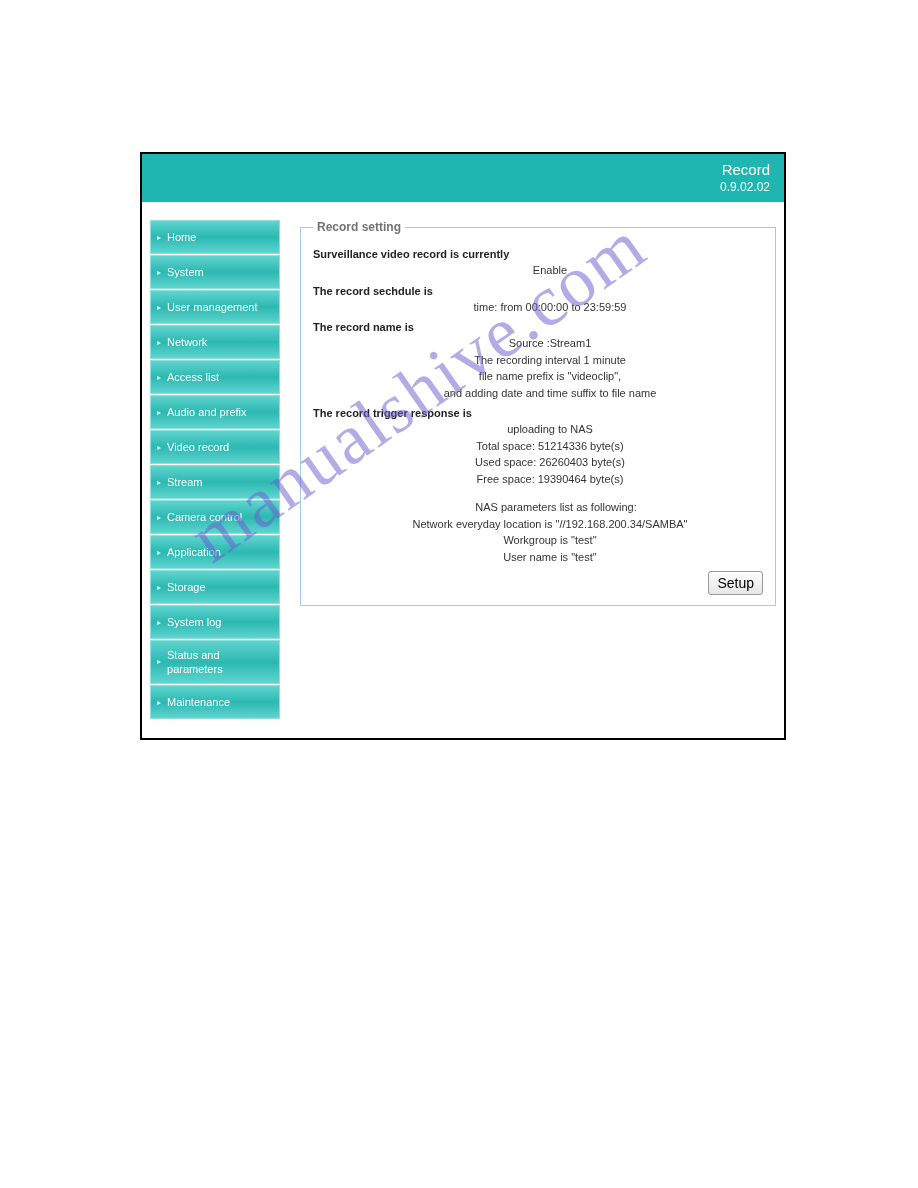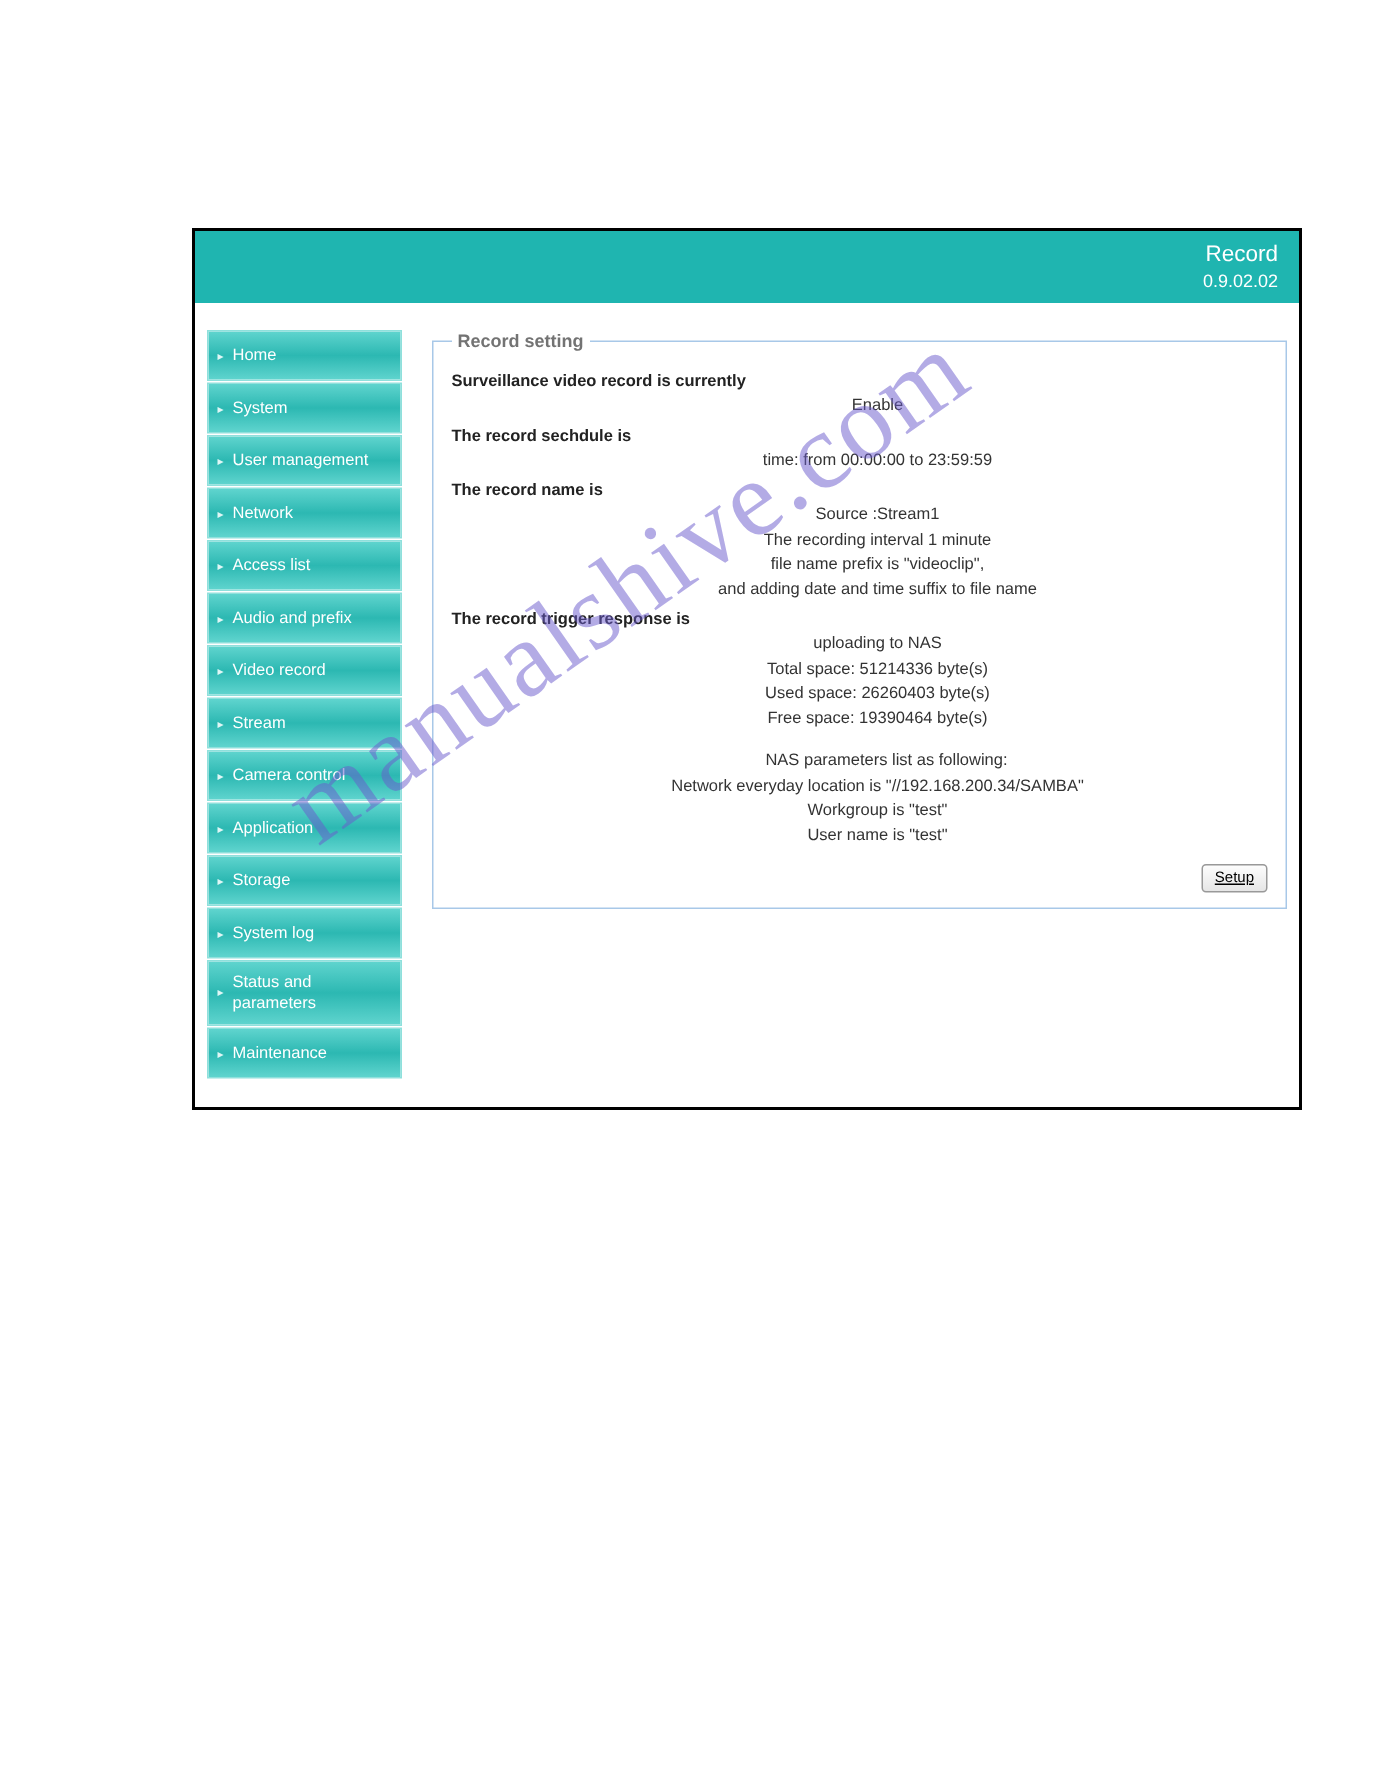--- a/index.html
+++ b/index.html
@@ -1,32 +1,32 @@
 <!DOCTYPE html>
 <html><head>
 <meta charset="utf-8">
 <style>
 * { margin: 0; padding: 0; box-sizing: border-box; }
 body { font-family: Arial, sans-serif; background: #fff; width: 918px; height: 1188px; position: relative; }
-.outer-frame { position: absolute; top: 152px; left: 128px; width: 740px; border: 2px solid #000; background: #fff; }
+.outer-frame { position: absolute; top: 152px; left: 140px; width: 646px; border: 2px solid #000; background: #fff; }
 .header-banner { background: #1fb5b0; height: 48px; padding: 6px 14px; text-align: right; color: #fff; font-size: 14px; line-height: 1.3; }
 .header-banner .title { font-size: 15px; }
 .header-banner .version { font-size: 12px; text-align: right; }
 .body-area { display: flex; padding: 18px 8px 18px 8px; gap: 20px; background: #fff; }
 .sidebar { width: 130px; flex-shrink: 0; }
 .nav-item { display: flex; align-items: center; height: 34px; padding: 0 6px; margin-bottom: 1px; background: linear-gradient(to bottom, #5fd4ce 0%, #2cb8b2 50%, #5fd4ce 100%); color: #fff; font-size: 11px; cursor: pointer; border: 1px solid #8fe0dc; }
 .nav-item.tall { height: 44px; line-height: 1.3; }
 .nav-item .arrow { font-size: 8px; margin-right: 6px; color: #e0f7f6; }
 .content { flex: 1; }
 fieldset.record-setting { border: 1px solid #a8c8e8; padding: 10px 12px 40px 12px; position: relative; }
 fieldset.record-setting legend { color: #737373; font-size: 12px; font-weight: bold; padding: 0 4px; }
 .section-label { font-weight: bold; font-size: 11px; color: #222; margin-top: 6px; margin-bottom: 2px; }
 .section-label:first-of-type { margin-top: 4px; }
 .detail-line { font-size: 11px; color: #333; margin-left: 24px; line-height: 1.5; text-align: center; }
-.setup-btn { position: absolute; right: 12px; bottom: 10px; font-size: 10px; padding: 3px 8px; background: linear-gradient(to bottom, #fdfdfd, #e6e6e6); border: 1px solid #999; border-radius: 3px; cursor: pointer; text-decoration: underline; }
+.setup-btn { position: absolute; right: 12px; bottom: 10px; font-size: 14px; padding: 3px 8px; background: linear-gradient(to bottom, #fdfdfd, #e6e6e6); border: 1px solid #999; border-radius: 3px; cursor: pointer; }
 .watermark { position: absolute; top: 350px; left: 150px; font-size: 72px; color: #6a5acd; opacity: 0.5; transform: rotate(-35deg); pointer-events: none; font-family: Georgia, serif; letter-spacing: 2px; white-space: nowrap; z-index: 10; }
 </style>
 </head>
 <body>
 
 <div class="outer-frame">
   <div class="header-banner">
     <div class="title">Record</div>
     <div class="version">0.9.02.02</div>
   </div>

